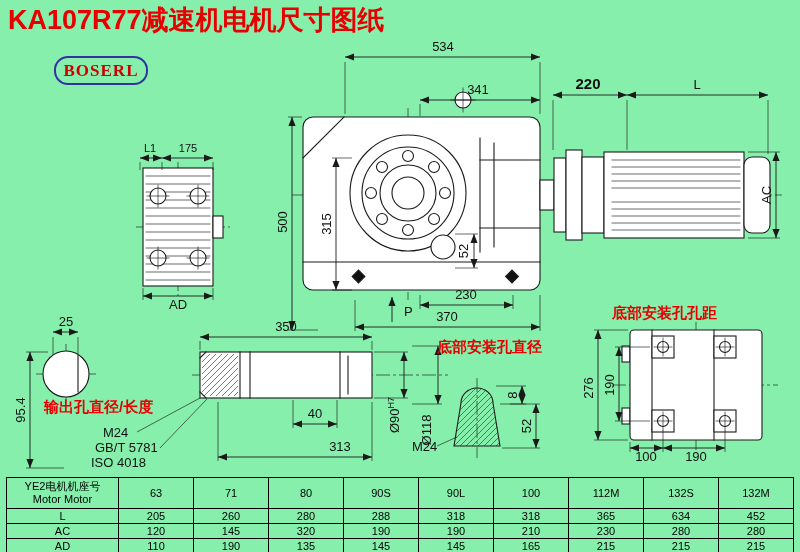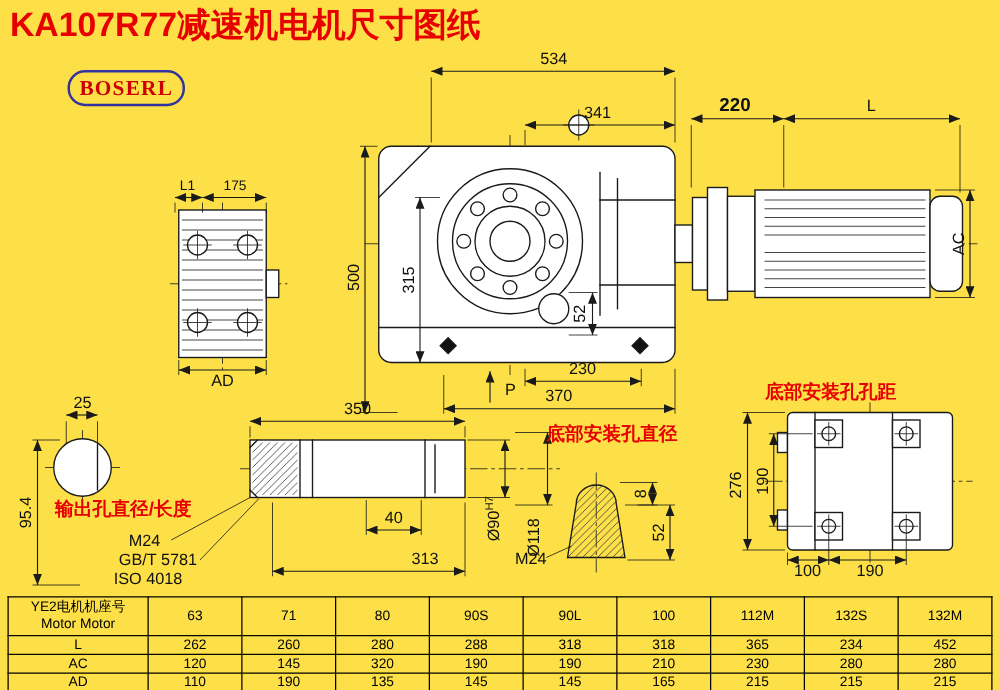--- a/index.html
+++ b/index.html
@@ -1,16 +1,16 @@
 <!DOCTYPE html>
 <html><head>
 <meta charset="utf-8">
 <style>
   html,body{margin:0;padding:0;background:#fff}
-  .stage{position:relative;width:800px;height:552px;background:#fde047;overflow:hidden;
+  .stage{position:relative;width:800px;height:552px;background:#86efac;overflow:hidden;
          font-family:"Liberation Sans","DejaVu Sans",sans-serif}
   .title{position:absolute;left:8px;top:2px;font-size:27px;font-weight:bold;color:#e80000;white-space:nowrap}
   .logo{position:absolute;left:54px;top:56px;width:90px;height:25px;border:2px solid #3333a0;border-radius:14px;
         display:flex;align-items:center;justify-content:center;color:#cc0000;font-weight:bold;font-size:17px;
         letter-spacing:1px;font-family:"Liberation Serif","DejaVu Serif",serif}
   svg.drawing{position:absolute;left:0;top:0}
   svg text{font-family:"Liberation Sans","DejaVu Sans",sans-serif;font-size:13px;fill:#111}
   .red-label{fill:#e80000;font-weight:bold;font-size:15px}
   .bold{font-weight:bold;font-size:15px}
   .ln{stroke:#1a1a1a;stroke-width:1.1;stroke-linecap:square}
@@ -365,28 +365,28 @@
         <th>80</th>
         <th>90S</th>
         <th>90L</th>
         <th>100</th>
         <th>112M</th>
         <th>132S</th>
         <th>132M</th>
       </tr>
       <tr>
         <th>L</th>
-        <td>262</td>
+        <td>205</td>
         <td>260</td>
         <td>280</td>
         <td>288</td>
         <td>318</td>
         <td>318</td>
         <td>365</td>
-        <td>234</td>
+        <td>634</td>
         <td>452</td>
       </tr>
       <tr>
         <th>AC</th>
         <td>120</td>
         <td>145</td>
         <td>320</td>
         <td>190</td>
         <td>190</td>
         <td>210</td>

